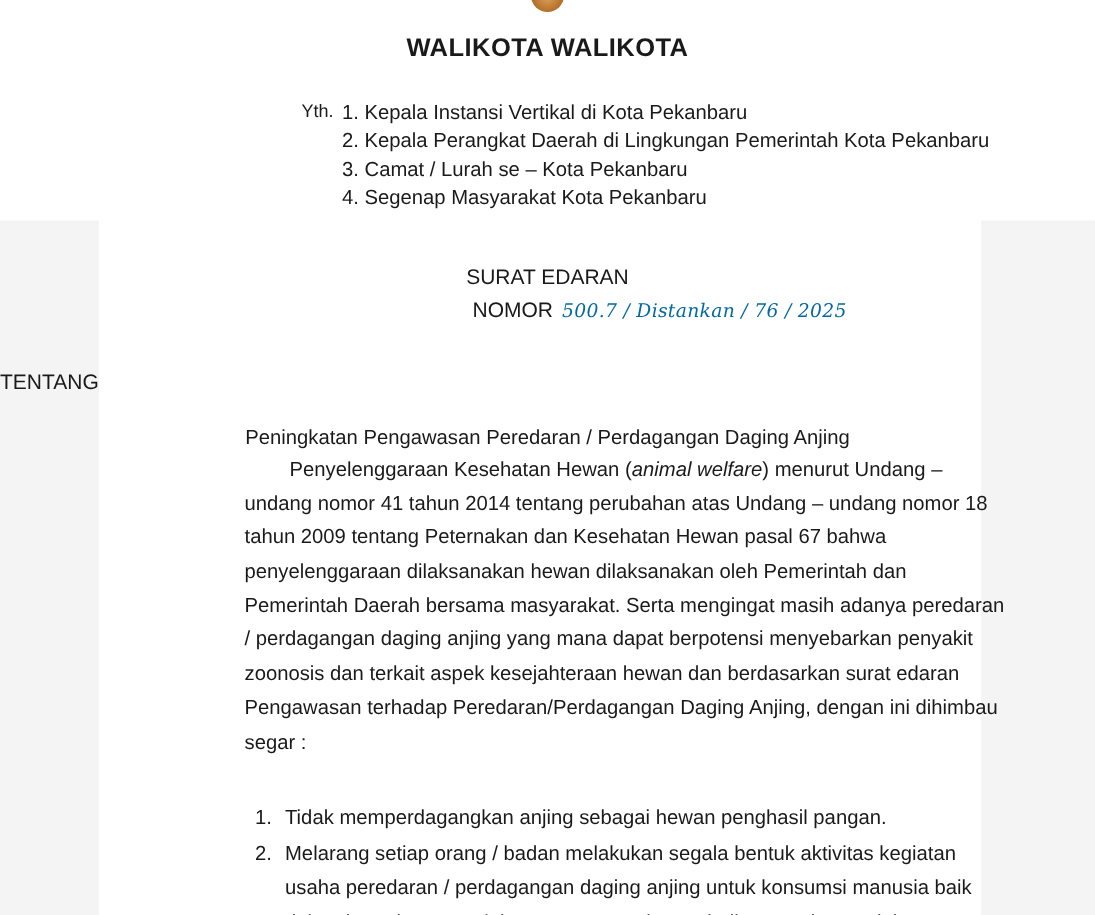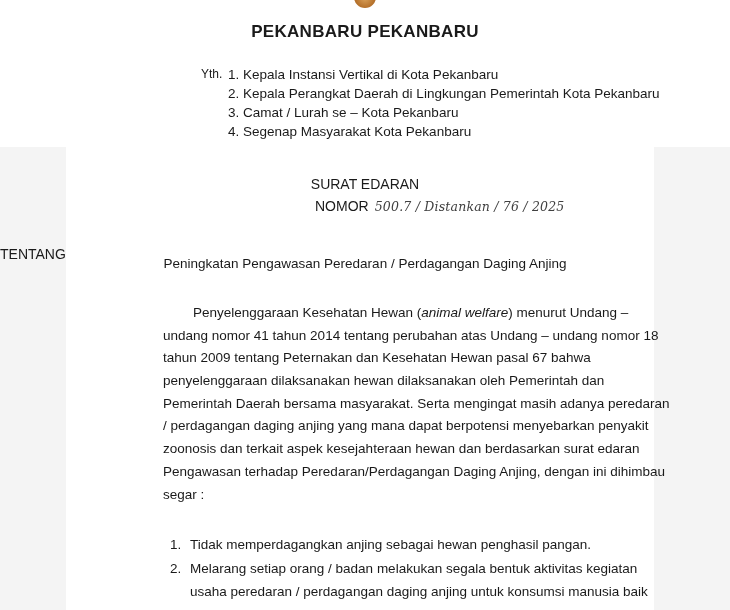--- a/index.html
+++ b/index.html
@@ -26,24 +26,24 @@
   .title {
     left: 0; right: 0; top: 22px; text-align: center;
     font-weight: bold; font-size: 17px; letter-spacing: 0.3px;
   }
   .yth-label { left: 201px; top: 67px; font-size: 12px; }
   .addr { left: 228px; font-size: 13.5px; }
   .se-title { left: 0; right: 0; top: 176px; text-align: center; font-size: 14px; }
   .nomor { left: 315px; top: 198px; font-size: 14px; }
   .nomor-hand {
     font-family: "DejaVu Serif", serif; font-style: italic; font-size: 12.5px;
-    margin-left: 6px; color: #404040; letter-spacing: 0.2px;
+    margin-left: 6px; color: #0369a1; letter-spacing: 0.2px;
   }
   .tentang { left: 0; right: 0; top: 246px; text-align: left; font-size: 14px; }
-  .perihal { left: 0; right: 0; top: 256px; text-align: center; font-size: 13.5px; }
+  .perihal { left: 0; right: 0; top: 284px; text-align: center; font-size: 13.5px; }
   .para {
     position: absolute; left: 163px; width: 424px; top: 302px;
     font-size: 13.5px; line-height: 22.7px; text-align: justify;
   }
   .para-line { display: block; text-align: justify; text-align-last: justify; height: 22.7px; white-space: nowrap; }
   .para-line.first { padding-left: 0; }
   .para-line.last { text-align-last: left; }
   .list { position: absolute; left: 170px; width: 417px; top: 533px; font-size: 13.5px; }
   .li { position: relative; padding-left: 20px; line-height: 23px; }
   .li .num { position: absolute; left: 0; top: 0; }
@@ -53,21 +53,21 @@
 </style>
 </head>
 <body>
 
 <div class="side-left"></div>
 <div class="side-right"></div>
 <div class="page"></div>
 
 <div class="emblem abs"></div>
 
-<div class="abs title">PEKANBARU PEKANBARU</div>
+<div class="abs title">WALIKOTA WALIKOTA</div>
 
 <div class="abs yth-label">Yth.</div>
 <div class="abs addr" style="top:67px">1. Kepala Instansi Vertikal di Kota Pekanbaru</div>
 <div class="abs addr" style="top:86px">2. Kepala Perangkat Daerah di Lingkungan Pemerintah Kota Pekanbaru</div>
 <div class="abs addr" style="top:105px">3. Camat / Lurah se – Kota Pekanbaru</div>
 <div class="abs addr" style="top:124px">4. Segenap Masyarakat Kota Pekanbaru</div>
 
 <div class="abs se-title">SURAT EDARAN</div>
 <div class="abs nomor">
   <span>NOMOR</span><span class="nomor-hand">500.7 / Distankan / 76 / 2025</span>

